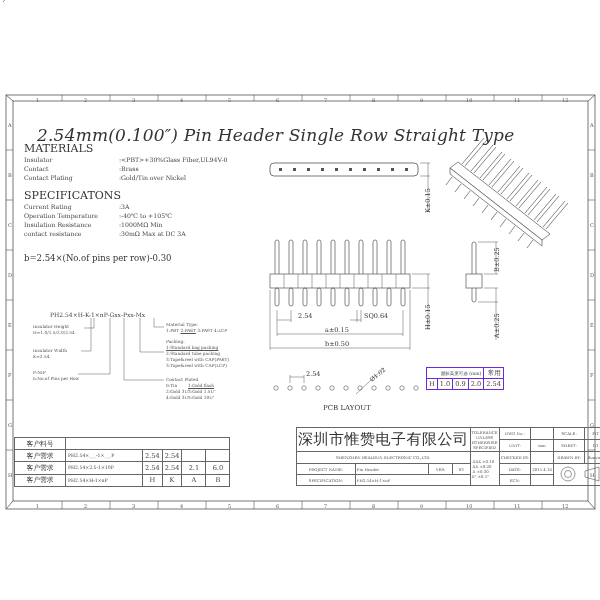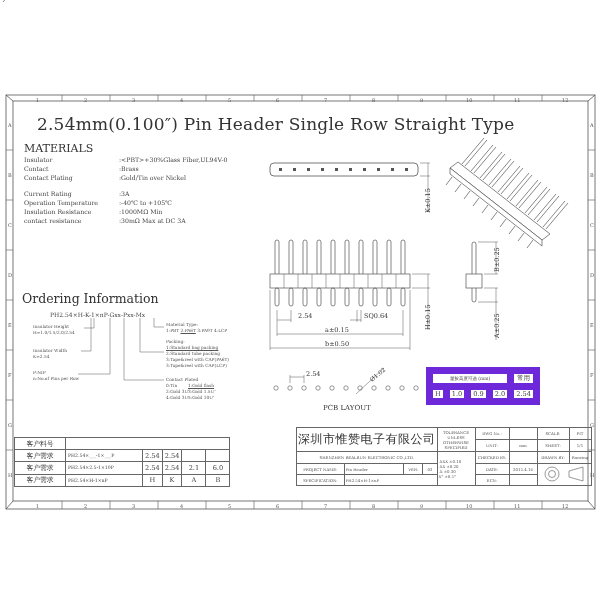--- a/index.html
+++ b/index.html
@@ -1,38 +1,38 @@
 <!DOCTYPE html>
 <html><head>
 <meta charset="utf-8">
 <style>
   * { box-sizing: border-box; margin: 0; padding: 0; }
   html, body { width: 600px; height: 600px; background: #ffffff; overflow: hidden; }
   body { position: relative; font-family: "DejaVu Serif", serif; color: #333; }
   .sheet { position: absolute; left: 0; top: 0; width: 600px; height: 600px; }
   svg text { font-family: "DejaVu Serif", serif; fill: #333; }
   .abs { position: absolute; }
-  .title { left: 37px; top: 114px; font-size: 17px; color: #333; white-space: nowrap; letter-spacing: 0.2px; }
+  .title { left: 37px; top: 125px; font-size: 17px; color: #333; white-space: nowrap; letter-spacing: 0.2px; font-style: italic; }
   .hdr { font-size: 11px; font-weight: normal; color: #333; }
   .spec { font-size: 6.2px; color: #444; line-height: 9px; white-space: nowrap; }
   .spec .k { display: inline-block; width: 95px; }
   .formula { font-size: 8.5px; color: #333; line-height: 12.5px; white-space: nowrap; }
   .ord-title { left: 22px; top: 291px; font-size: 12.5px; color: #333; }
   .tiny { font-size: 4.3px; color: #555; white-space: nowrap; line-height: 6px; }
   .u { text-decoration: underline; }
   table.cust { position: absolute; left: 14px; top: 437px; border-collapse: collapse; }
   table.cust td { border: 1px solid #666; height: 12.2px; font-size: 5px; color: #444; text-align: center; padding: 0 2px; white-space: nowrap; }
   table.cust td.zh { font-size: 6.8px; width: 51px; }
   table.cust td.code { width: 77px; font-size: 4.6px; text-align: left; }
   table.cust td.v { width: 18px; font-size: 6.6px; }
   table.cust td.vw { width: 24px; font-size: 6.6px; }
   table.tb { position: absolute; left: 296px; top: 427px; border-collapse: collapse; }
   table.tb td { border: 1px solid #666; font-size: 3.9px; color: #555; text-align: center; white-space: nowrap; padding: 0 1px; }
   table.pin { position: absolute; left: 426px; top: 367px; border-collapse: collapse; }
-  table.pin td { border: 7px solid #6d28d9; font-size: 6.6px; color: #444; text-align: center; height: 11px; padding: 0 2px; white-space: nowrap; }
+  table.pin td { border: 1px solid #6d28d9; font-size: 6.6px; color: #444; text-align: right; height: 11px; padding: 0 2px; white-space: nowrap; }
 </style>
 </head>
 <body>
 
 <div class="sheet">
 
   <svg class="abs" style="left:0;top:0" width="600" height="600">
     <g stroke="#555" fill="none" stroke-width="0.8">
 
       <rect x="6" y="95" width="589" height="414"></rect>
@@ -326,30 +326,31 @@
   <div class="abs title">2.54mm(0.100″) Pin Header Single Row Straight Type</div>
 
   <div class="abs" style="left:24px;top:142px">
     <div class="hdr">MATERIALS</div>
     <div class="spec"><span class="k">Insulator</span><span>:&lt;PBT&gt;+30%Glass Fiber,UL94V-0</span></div>
     <div class="spec"><span class="k">Contact</span><span>:Brass</span></div>
     <div class="spec"><span class="k">Contact Plating</span><span>:Gold/Tin over Nickel</span></div>
   </div>
 
   <div class="abs" style="left:24px;top:189px">
+    <div class="hdr">SPECIFICATONS</div>
     <div class="spec"><span class="k">Current Rating</span><span>:3A</span></div>
     <div class="spec"><span class="k">Operation Temperature</span><span>:-40℃ to +105℃</span></div>
     <div class="spec"><span class="k">Insulation Resistance</span><span>:1000MΩ Min</span></div>
     <div class="spec"><span class="k">contact resistance</span><span>:30mΩ Max at DC 3A</span></div>
   </div>
 
   <div class="abs" style="left:24px;top:252px">
-  </div>
-
-  <div class="abs ord-title">Ordering Information</div>
+    <div class="formula">b=2.54×(No.of pins per row)-0.30</div>
+  </div>
+
   <div class="abs" style="left:50px;top:311px;font-size:6px;color:#444;white-space:nowrap">PH2.54×H-K-1×nP-Gxx-Pxx-Mx</div>
 
   <div class="abs tiny" style="left:33px;top:324px">
     <div>Insulator Height</div>
     <div>H=1.0/1.5/2.0/2.54</div>
   </div>
   <div class="abs tiny" style="left:33px;top:348px">
     <div>Insulator Width</div>
     <div>K=2.54</div>
   </div>
@@ -427,21 +428,21 @@
       <td class="vw">A</td>
       <td class="vw">B</td>
     </tr>
   </tbody>
     </table>
 
   <table class="tb">
     <tbody>
         <tr style="height:12px">
       <td colspan="4" rowspan="2" style="width:140px">
-        <div style="font-size:12px;color:#333;letter-spacing:0.5px">深圳市惟赞电子有限公司</div>
+        <div style="font-size:15px;color:#333;letter-spacing:0.5px">深圳市惟赞电子有限公司</div>
       </td>
       <td rowspan="2" style="width:38px;white-space:normal;line-height:5px">TOLERANCE UNLESS OTHERWISE SPECIFIED</td>
       <td style="width:34px">DWG No.:</td>
       <td style="width:28px"></td>
       <td style="width:32px">SCALE:</td>
       <td style="width:22px">FIT</td>
     </tr>
     <tr style="height:12px">
       <td>UNIT:</td>
       <td>mm</td>

